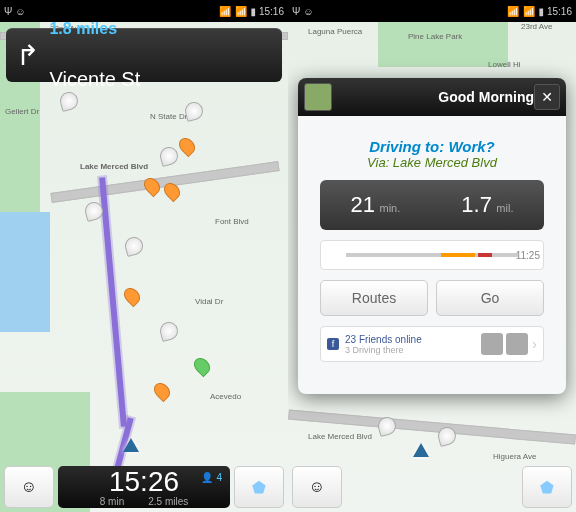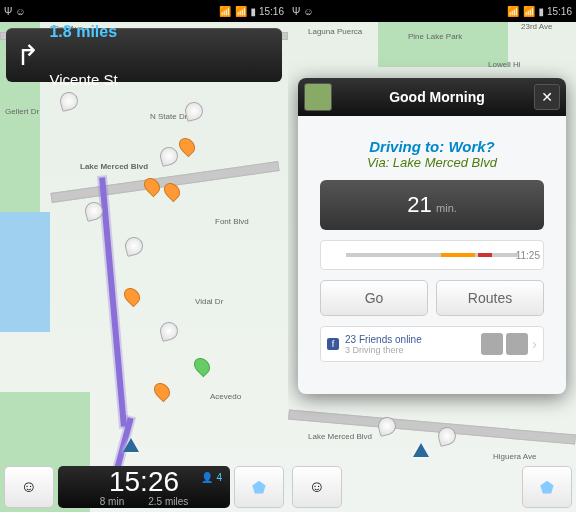--- a/index.html
+++ b/index.html
@@ -11,33 +11,33 @@
 .road { position: absolute; background: #c8c8c8; border: 1px solid #bbb; }
 .road-label { position: absolute; font-size: 8px; color: #666; white-space: nowrap; }
 .park { position: absolute; background: #b8e0b8; }
 .water { position: absolute; background: #a0d0f0; }
 .route { position: absolute; width: 6px; background: #8a6fd8; box-shadow: 0 0 0 2px rgba(138,111,216,0.3); }
 
 
 .nav-banner { position: absolute; top: 28px; left: 6px; right: 6px; height: 54px; background: linear-gradient(180deg,#3a3a3a,#1a1a1a); border-radius: 6px; display: flex; align-items: center; padding: 0 10px; color: #fff; z-index: 50; border-top: 1px solid #555; }
 .nav-banner .arrow { font-size: 28px; margin-right: 10px; }
 .nav-banner .dist { color: #4fc8ff; font-size: 16px; font-weight: bold; }
-.nav-banner .street { font-size: 15px; margin-top: 30px; }
+.nav-banner .street { font-size: 20px; margin-top: 30px; }
 .bottom-bar { position: absolute; bottom: 0; left: 0; right: 0; height: 50px; display: flex; z-index: 50; }
 .corner-btn { width: 50px; height: 42px; margin: 4px; background: linear-gradient(180deg,#fff,#e8e8e8); border-radius: 5px; display: flex; align-items: center; justify-content: center; border: 1px solid #ccc; }
 .bottom-center { flex: 1; background: linear-gradient(180deg,#2a2a2a,#0a0a0a); margin: 4px 0; border-radius: 5px; display: flex; flex-direction: column; align-items: center; justify-content: center; color: #fff; font-size: 11px; position: relative; }
 .bottom-center .clock { font-size: 28px; font-weight: 300; line-height: 1; }
 .bottom-center .sub { display: flex; gap: 24px; color: #aaa; font-size: 10px; }
 .bottom-center .friend-count { position: absolute; right: 8px; top: 6px; color: #4fc8ff; font-size: 10px; }
 
 
 .modal { position: absolute; top: 78px; left: 10px; right: 10px; background: #f5f7f9; border-radius: 8px; box-shadow: 0 4px 20px rgba(0,0,0,0.5); z-index: 60; padding: 0 0 10px 0; }
 .modal-header { background: linear-gradient(180deg,#333,#111); color: #fff; display: flex; align-items: center; height: 38px; border-radius: 8px 8px 0 0; padding: 0 6px; }
 .modal-header .avatar { width: 28px; height: 28px; background: #8a6; border-radius: 3px; margin-right: 8px; border: 1px solid #555; }
-.modal-header .title { flex: 1; text-align: center; font-size: 14px; font-weight: bold; }
+.modal-header .title { flex: 1; text-align: right; font-size: 14px; font-weight: bold; }
 .modal-header .close { width: 26px; height: 26px; background: #333; color: #fff; border-radius: 3px; display: flex; align-items: center; justify-content: center; font-size: 14px; border: 1px solid #555; }
 .modal-body { padding: 22px; }
 .dest-title { color: #0088cc; font-size: 15px; font-weight: bold; font-style: italic; text-align: center; }
 .dest-via { color: #4d7c0f; font-size: 13px; font-style: italic; text-align: center; margin-bottom: 10px; }
 .stats-box { background: linear-gradient(180deg,#555,#333); border-radius: 6px; height: 50px; display: flex; align-items: center; justify-content: space-around; color: #fff; margin-bottom: 10px; }
 .stat { text-align: center; }
 .stat .num { font-size: 22px; font-weight: 300; }
 .stat .unit { font-size: 11px; color: #aaa; }
 .timeline { height: 30px; background: #fff; border-radius: 4px; border: 1px solid #ddd; position: relative; margin-bottom: 10px; display: flex; align-items: center; padding: 0 25px; }
 .timeline .track { flex: 1; height: 4px; background: #ccc; position: relative; }
@@ -164,31 +164,35 @@
         </div>
     </div>
     <div class="modal-body">
       <div class="dest-title">Driving to: Work?</div>
       <div class="dest-via">Via: Lake Merced Blvd</div>
       <div class="stats-box">
         <div class="stat">
           <span class="num">21</span>
           <span class="unit">min.</span>
         </div>
+        <div class="stat">
+          <span class="num">1.7</span>
+          <span class="unit">mil.</span>
+        </div>
       </div>
       <div class="timeline">
         <div class="track">
           <div class="traffic" style="left:55%;width:20%"></div>
           <div class="traffic" style="left:77%;width:8%;background:#c33"></div>
         </div>
         <span class="time-label">11:25</span>
       </div>
       <div class="btn-row">
+        <div class="btn">Routes</div>
         <div class="btn">Go</div>
-        <div class="btn">Routes</div>
       </div>
       <div class="friends-bar">
         <div class="fb">f</div>
         <div class="txt">
           <div>23 Friends online</div>
           <div class="sub">3 Driving there</div>
         </div>
         <div class="thumb"></div>
         <div class="thumb"></div>
         <div class="chev">›</div>

